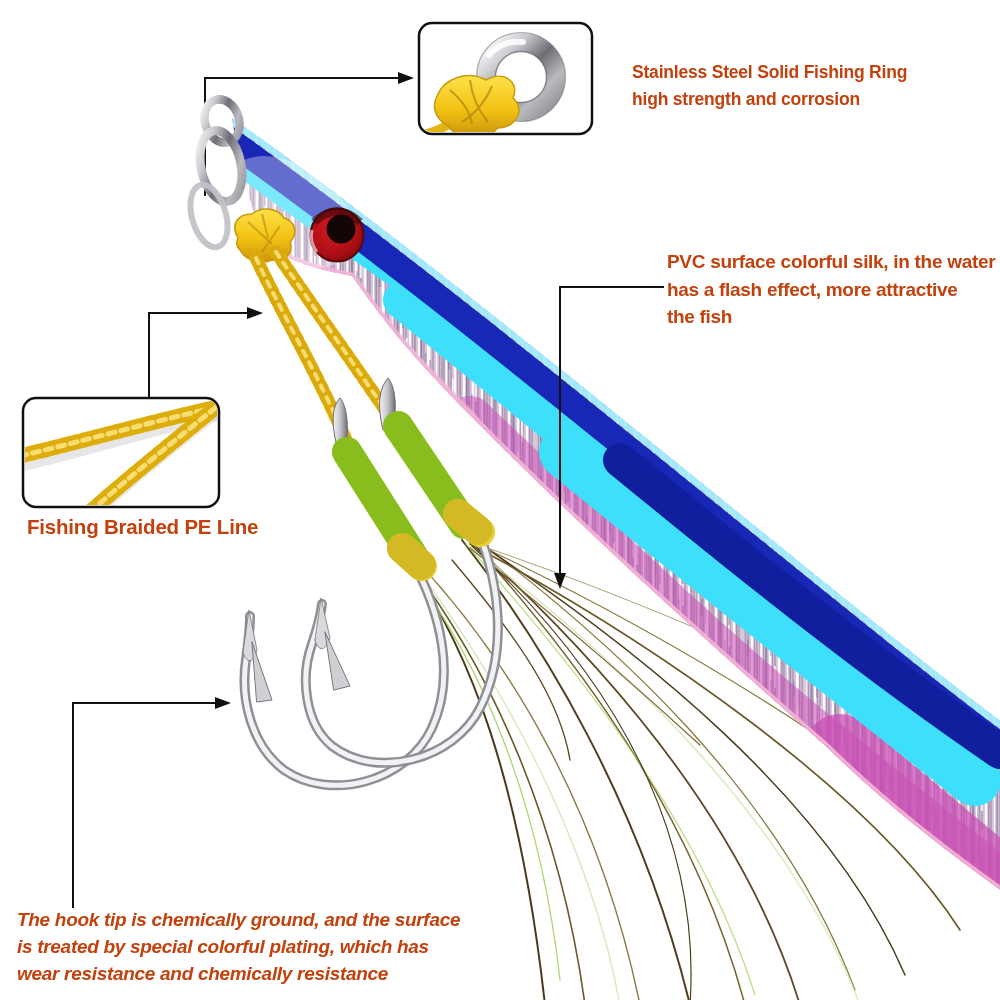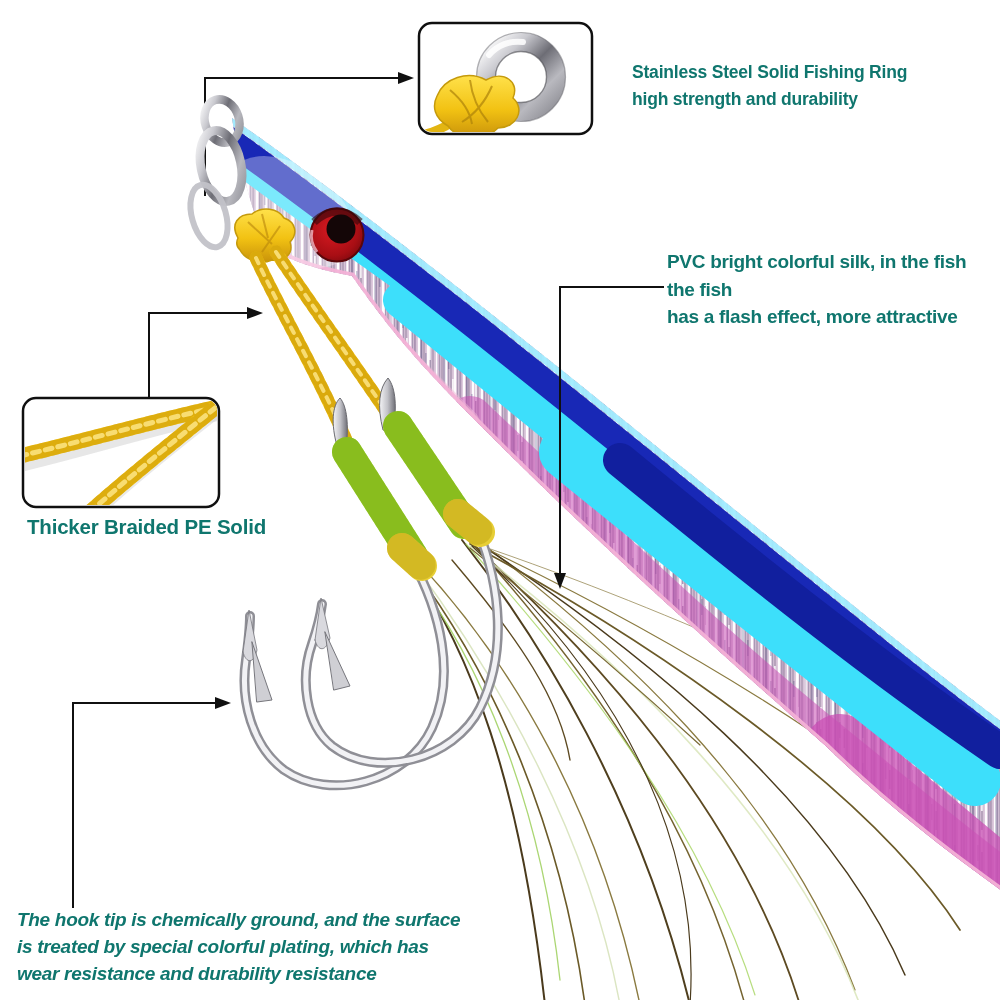--- a/index.html
+++ b/index.html
@@ -2,21 +2,21 @@
 <html><head>
 <meta charset="utf-8">
 <style>
   html,body{margin:0;padding:0;background:#ffffff;}
   .canvas{
     position:relative;width:1000px;height:1000px;background:#ffffff;overflow:hidden;
     font-family:"Liberation Sans",sans-serif;
   }
   .canvas svg{position:absolute;left:0;top:0;}
   .ann{
-    position:absolute;font-weight:bold;color:#0f766e;white-space:nowrap;
+    position:absolute;font-weight:bold;color:#c2410c;white-space:nowrap;
     font-family:"Liberation Sans",sans-serif;
   }
   .ann div{white-space:nowrap;}
   .ann-ring{left:632px;top:59px;font-size:17.5px;line-height:27px;letter-spacing:-0.2px;}
   .ann-silk{left:667px;top:248px;font-size:19px;line-height:27.5px;letter-spacing:-0.3px;}
   .ann-pe{left:27px;top:515px;font-size:20.5px;letter-spacing:-0.2px;}
   .ann-hook{left:17px;top:906px;font-size:19px;line-height:27px;letter-spacing:-0.3px;font-style:italic;}
 </style>
 </head>
 <body>
@@ -228,32 +228,32 @@
       <path d="M 20 456 C 80 442 150 422 222 406" stroke="#ffe98c" stroke-width="5" stroke-dasharray="7 6" opacity="0.8"></path>
       <path d="M 90 512 C 128 478 178 438 220 404" stroke="#f2c213" stroke-width="15"></path>
       <path d="M 90 512 C 128 478 178 438 220 404" stroke="#c7970a" stroke-width="15" stroke-dasharray="5 6" opacity="0.5"></path>
       <path d="M 90 512 C 128 478 178 438 220 404" stroke="#ffe98c" stroke-width="5" stroke-dasharray="7 6" opacity="0.8"></path>
     </g>
   </g>
 </svg>
 
 <div class="ann ann-ring">
   <div>Stainless Steel Solid Fishing Ring</div>
-  <div>high strength and durability</div>
+  <div>high strength and corrosion</div>
 </div>
 
 <div class="ann ann-silk">
-  <div>PVC bright colorful silk, in the fish</div>
+  <div>PVC surface colorful silk, in the water</div>
+  <div>has a flash effect, more attractive</div>
   <div>the fish</div>
-  <div>has a flash effect, more attractive</div>
 </div>
 
 <div class="ann ann-pe">
-  <div>Thicker Braided PE Solid</div>
+  <div>Fishing Braided PE Line</div>
 </div>
 
 <div class="ann ann-hook">
   <div>The hook tip is chemically ground, and the surface</div>
   <div>is treated by special colorful plating, which has</div>
-  <div>wear resistance and durability resistance</div>
+  <div>wear resistance and chemically resistance</div>
 </div>
 
 </div>
 
 </body></html>

